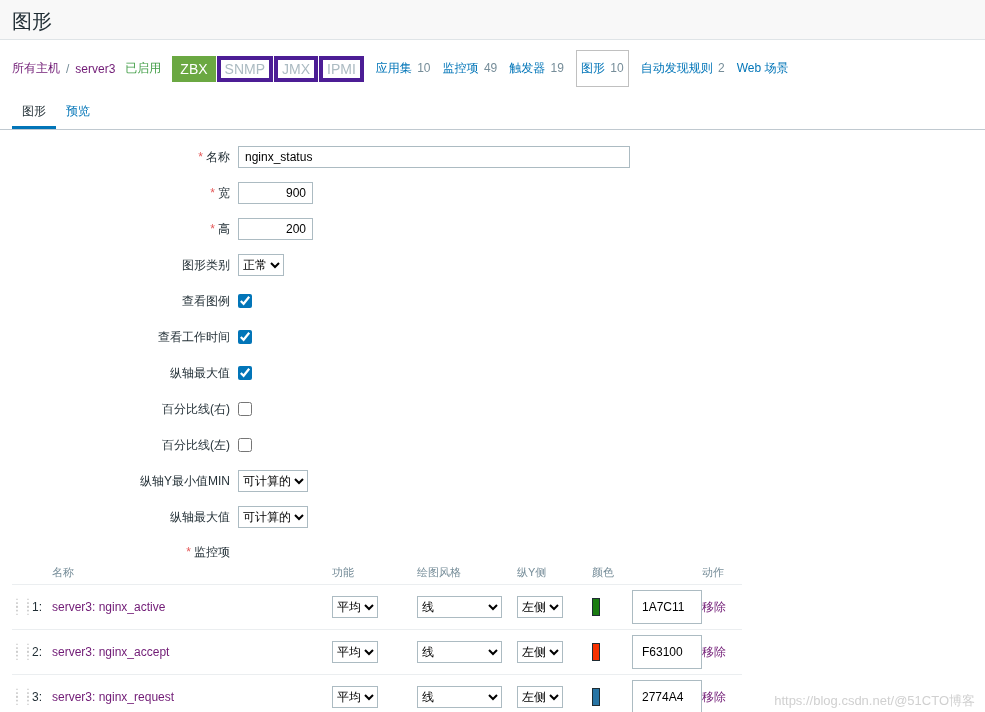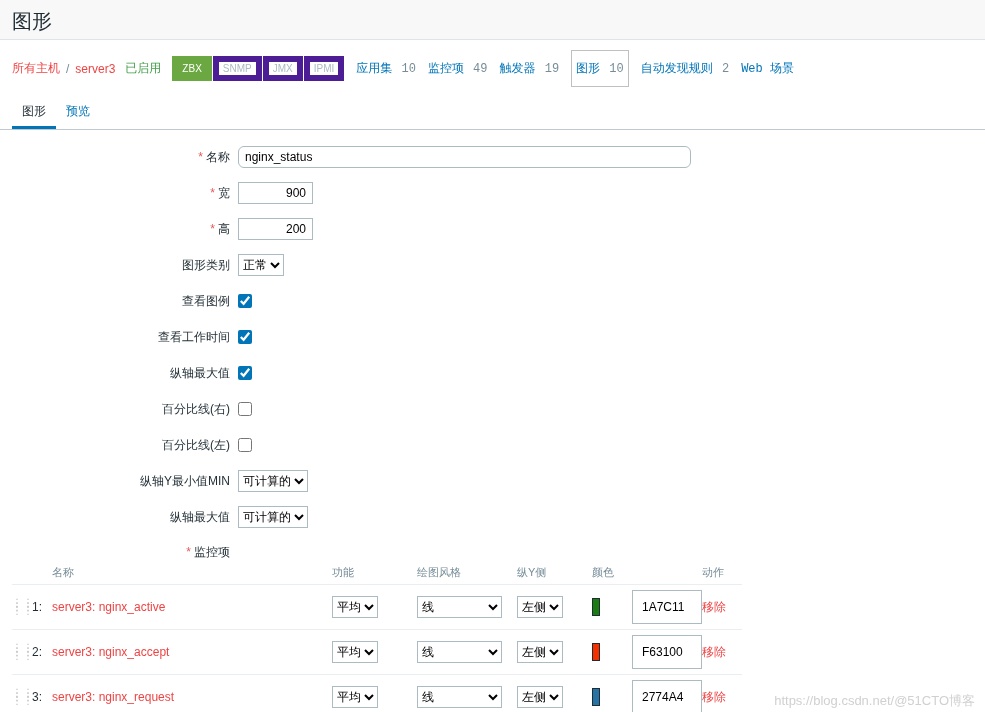--- a/index.html
+++ b/index.html
@@ -1,40 +1,40 @@
 <!DOCTYPE html>
 <html><head>
 <meta charset="utf-8">
 <style>
 * { box-sizing: border-box; margin: 0; padding: 0; }
 body { font-family: Arial, "Microsoft YaHei", sans-serif; font-size: 12px; color: #1f2c33; background: #fff; width: 985px; }
-a { color: #ef4444; text-decoration: none; cursor: pointer; }
+a { color: #701a75; text-decoration: none; cursor: pointer; }
 
 .page-title { font-size: 20px; font-weight: normal; padding: 8px 12px 4px; color: #1f2c33; border-bottom: 1px solid #dfe4e7; background: #f8f8f8; }
 
 .breadcrumb-row { padding: 10px 12px 6px; display: flex; align-items: center; gap: 4px; flex-wrap: wrap; }
 .breadcrumb-row .sep { color: #768d99; margin: 0 2px; }
 .enabled { color: #429e47; margin-left: 6px; }
-.tag { display: inline-block; font-size: 10px; padding: 1px 4px; border: 6px solid #4c1d95; color: #acbbc2; background: #fff; margin-left: 1px; }
+.tag { display: inline-block; font-size: 14px; padding: 1px 4px; border: 4px solid #4c1d95; color: #acbbc2; background: #fff; margin-left: 1px; }
 .tag.on { background: #6ba842; border-color: #6ba842; color: #fff; }
-.crumb-item { margin-left: 8px; color: #0275b8; font-family: Liberation Mono, monospace; }
+.crumb-item { margin-left: 8px; color: #0275b8; }
 .crumb-item .cnt { color: #768d99; margin-left: 2px; }
 .crumb-item.active { border: 1px solid #c0c0c0; padding: 9px 4px; }
 
 .tabs { display: flex; border-bottom: 1px solid #c0c9d0; padding: 0 12px; margin-top: 4px; }
 .tab { padding: 6px 10px; color: #0275b8; cursor: pointer; border-bottom: 3px solid transparent; }
 .tab.active { color: #1f2c33; border-bottom-color: #0275b8; }
 
 .form-area { padding: 14px 12px; }
 .form-row { display: flex; align-items: center; margin-bottom: 10px; min-height: 26px; }
 .form-label { width: 226px; text-align: right; padding-right: 8px; color: #1f2c33; }
 .req { color: #e45959; margin-right: 3px; }
 input[type=text] { border: 1px solid #acbbc2; padding: 3px 6px; font-size: 12px; height: 22px; }
 input.num { width: 75px; text-align: right; }
-input.wide { width: 453px; border-radius: 6px; }
+input.wide { width: 392px; }
 select { border: 1px solid #acbbc2; font-size: 12px; height: 22px; background: #fff; }
 input[type=checkbox] { width: 14px; height: 14px; accent-color: #0275b8; }
 
 .items-block { display: flex; flex-direction: column; }
 .items-table { flex: 1; }
 .ih { display: flex; color: #768d99; font-size: 11px; padding: 4px 0; }
 .ir { display: flex; align-items: center; padding: 5px 0; border-top: 1px solid #ebeef0; }
 .c-drag { width: 20px; color: #c0c0c0; cursor: move; letter-spacing: 1px; font-size: 10px; line-height: 4px; }
 .c-idx { width: 20px; }
 .c-name { width: 280px; }

